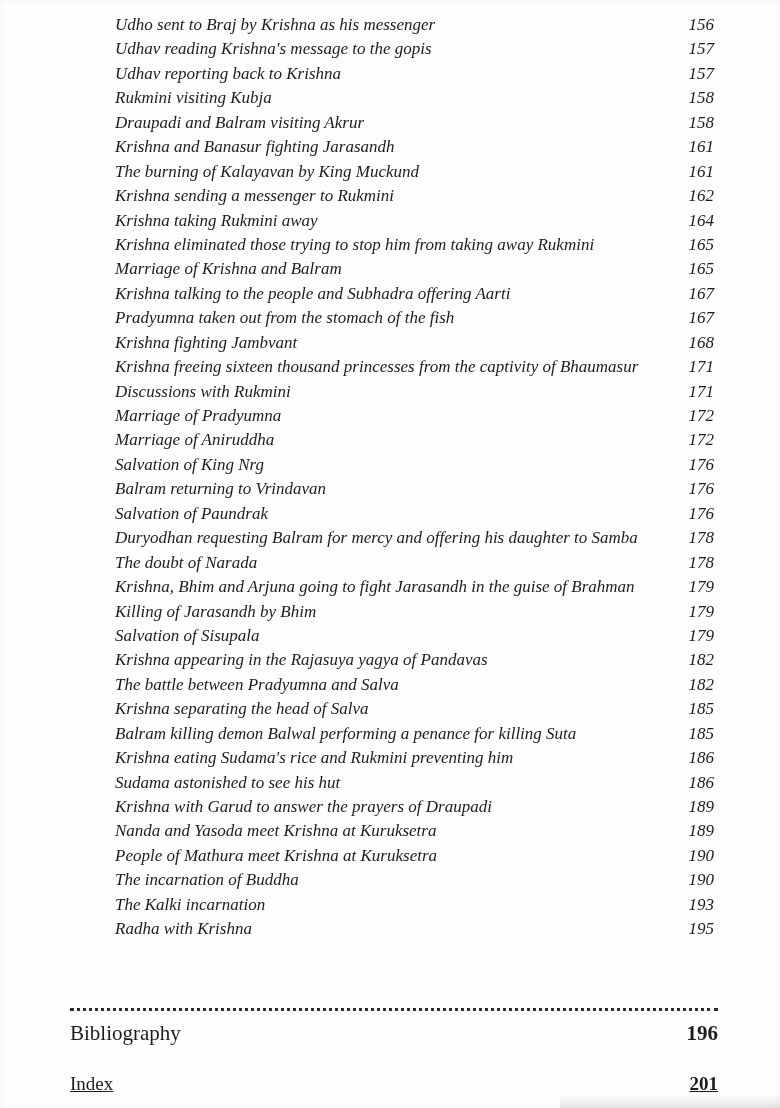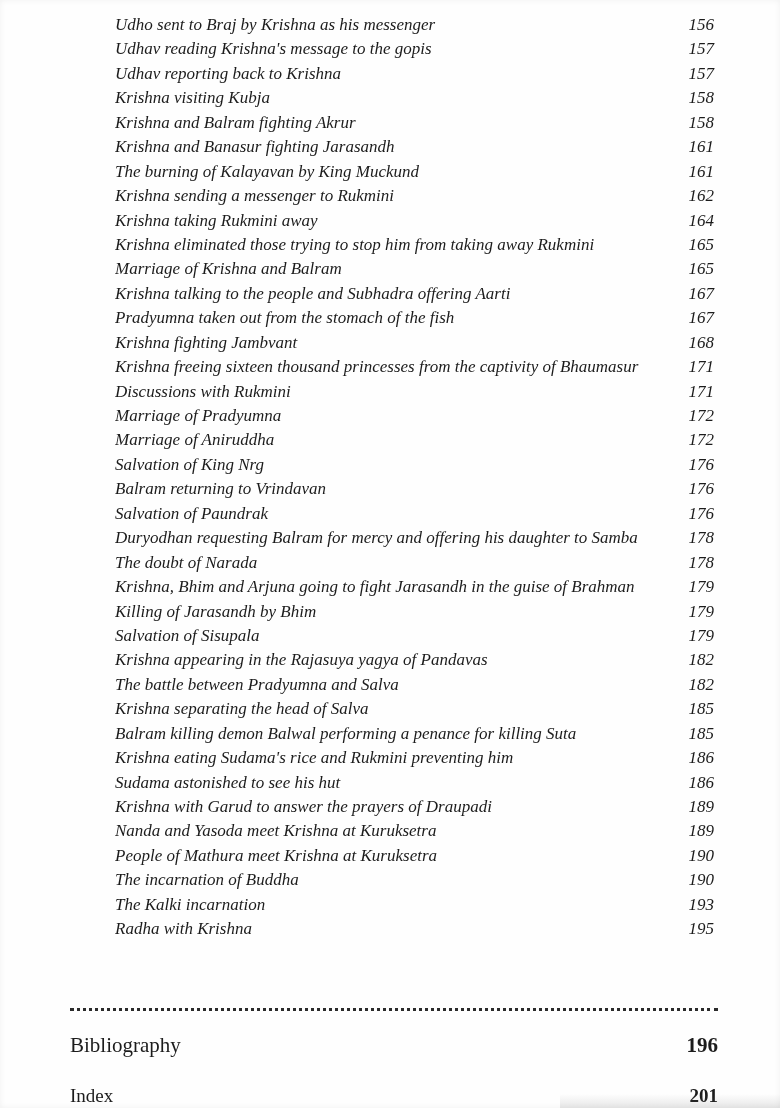--- a/index.html
+++ b/index.html
@@ -61,26 +61,27 @@
   }
   .footer-row {
     display: flex;
     justify-content: space-between;
     align-items: baseline;
     white-space: nowrap;
   }
   .footer-row.bibliography {
     font-size: 21px;
     line-height: 30px;
-    margin-top: 14px;
+    margin-top: 2px;
   }
   .footer-row.index {
     font-size: 19px;
     line-height: 28px;
     margin-top: 22px;
+    text-decoration: underline;
   }
   .footer-title { font-weight: 400; }
   .footer-page  { font-weight: 700; }
   .scan-smudge {
     position: absolute;
     right: 0;
     bottom: 0;
     width: 220px;
     height: 14px;
     background: linear-gradient(to top, rgba(120,120,120,0.18), rgba(120,120,120,0));
@@ -99,25 +100,25 @@
       </div>
       <div class="toc-row">
         <span class="toc-title">Udhav reading Krishna's message to the gopis</span>
         <span class="toc-page">157</span>
       </div>
       <div class="toc-row">
         <span class="toc-title">Udhav reporting back to Krishna</span>
         <span class="toc-page">157</span>
       </div>
       <div class="toc-row">
-        <span class="toc-title">Krishna visiting Kubja</span>
+        <span class="toc-title">Rukmini visiting Kubja</span>
         <span class="toc-page">158</span>
       </div>
       <div class="toc-row">
-        <span class="toc-title">Krishna and Balram fighting Akrur</span>
+        <span class="toc-title">Draupadi and Balram visiting Akrur</span>
         <span class="toc-page">158</span>
       </div>
       <div class="toc-row">
         <span class="toc-title">Krishna and Banasur fighting Jarasandh</span>
         <span class="toc-page">161</span>
       </div>
       <div class="toc-row">
         <span class="toc-title">The burning of Kalayavan by King Muckund</span>
         <span class="toc-page">161</span>
       </div>

